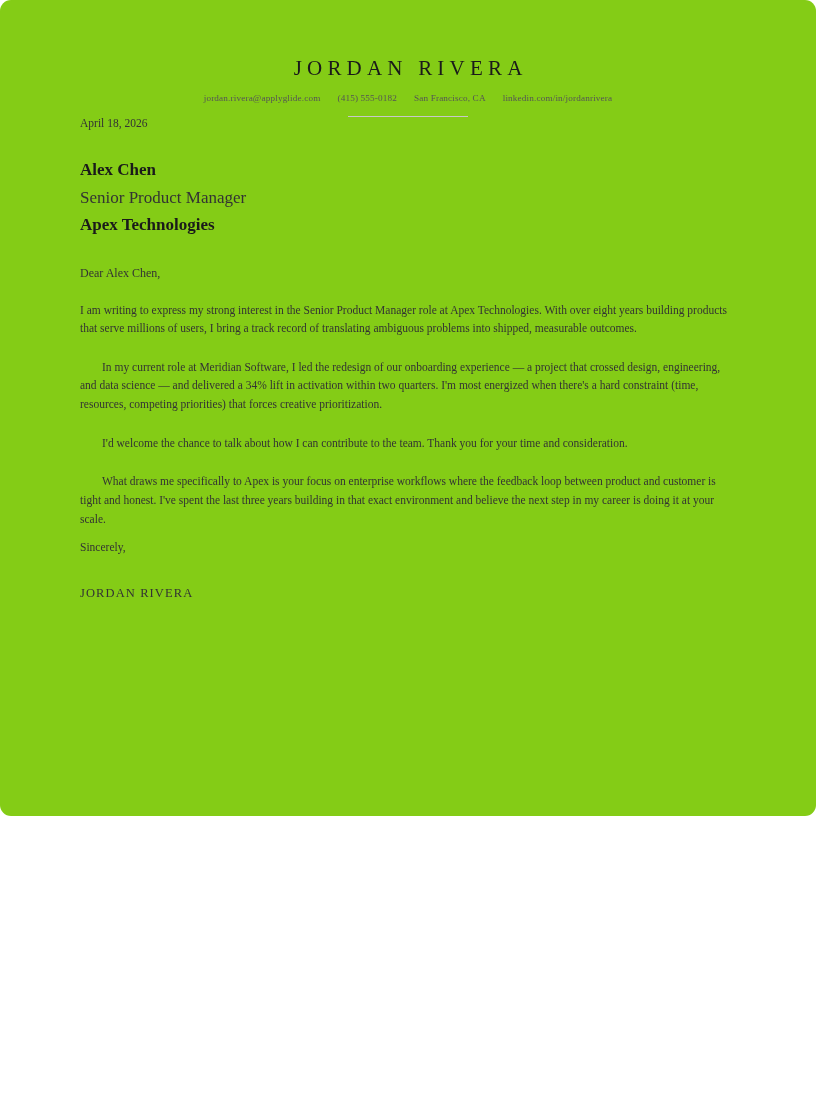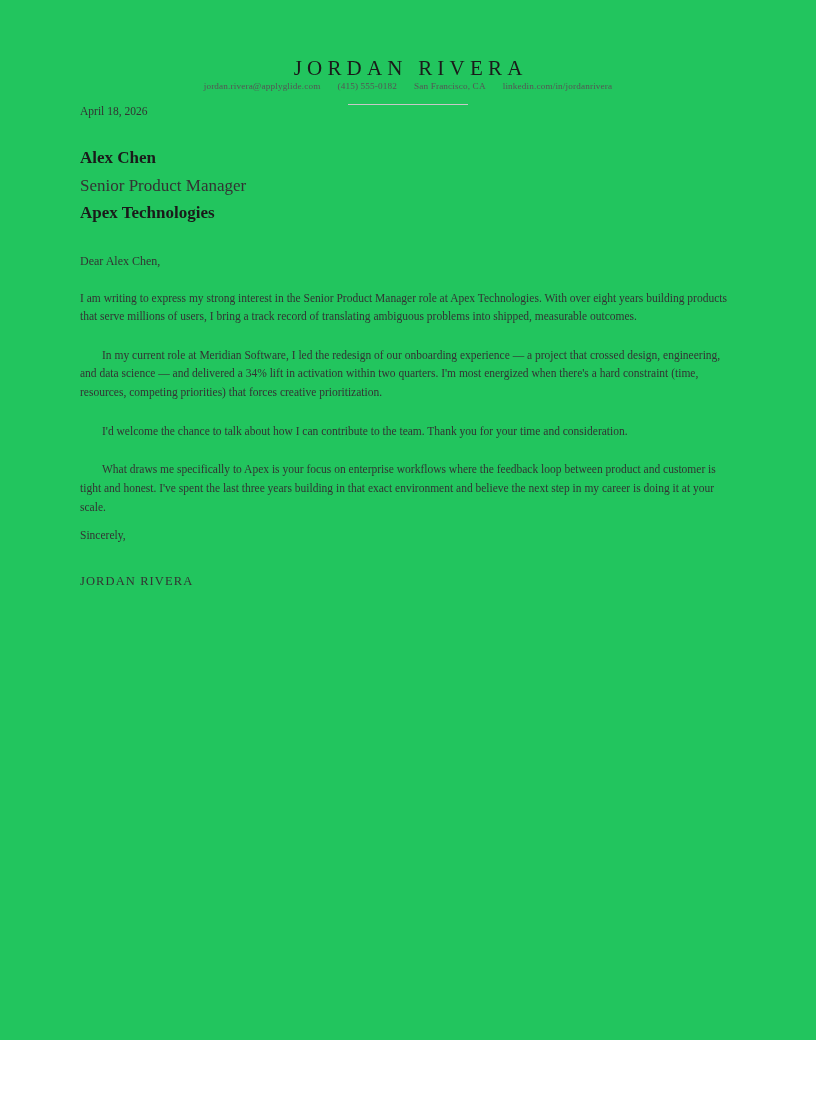--- a/index.html
+++ b/index.html
@@ -10,39 +10,40 @@
   body {
     width: 816px;
     height: 1100px;
     font-family: "Liberation Serif", "DejaVu Serif", serif;
     color: #333333;
     -webkit-font-smoothing: antialiased;
   }
   .page {
     position: relative;
     width: 816px;
-    height: 1040px;
-    background: #22c55e;
+    height: 816px;
+    background: #84cc16;
     box-sizing: border-box;
+    border-radius: 11px;
   }
   .letterhead {
     padding-top: 56px;
     text-align: center;
   }
   .name-heading {
     font-size: 21px;
     letter-spacing: 5.2px;
     color: #1a1a1a;
     font-weight: normal;
     margin: 0;
     line-height: 1.2;
     text-indent: 5.2px;
   }
   .contact-line {
-    margin-top: 0;
+    margin-top: 12px;
     font-size: 9.2px;
     color: #555555;
     letter-spacing: 0.15px;
     white-space: nowrap;
   }
   .contact-item {
     display: inline;
   }
   .contact-gap {
     display: inline-block;

